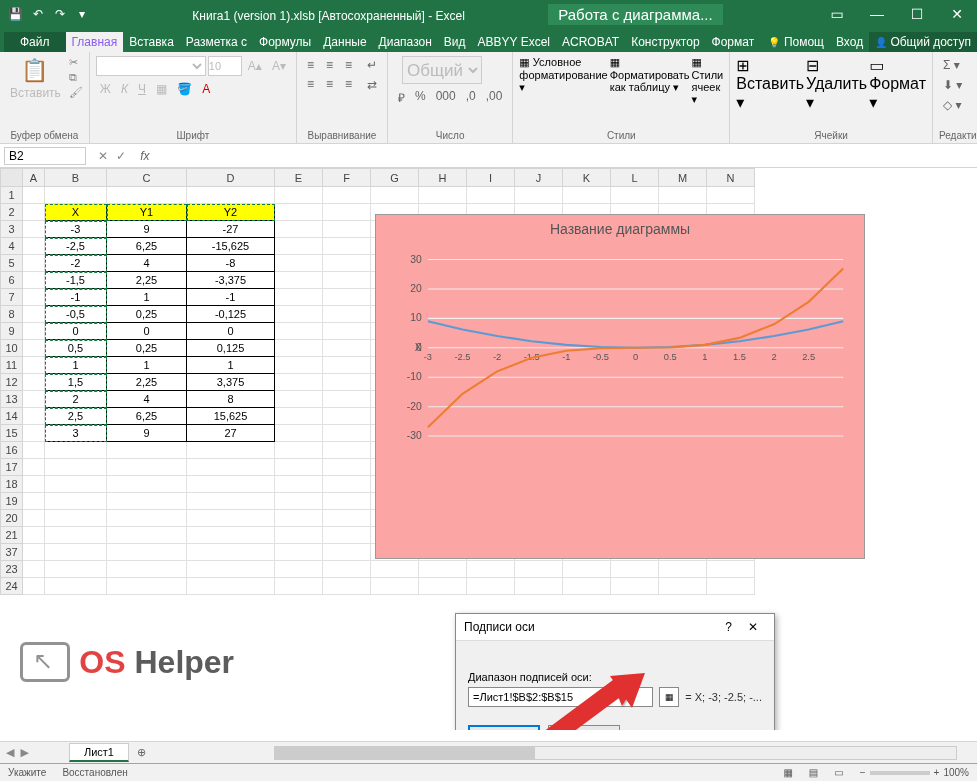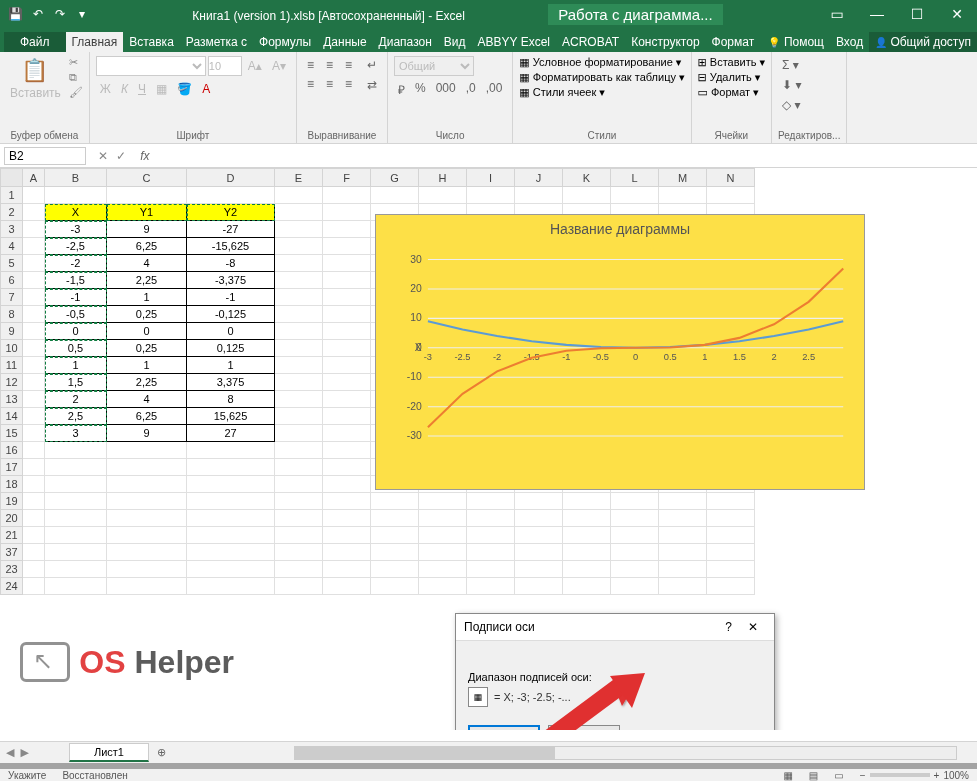--- a/index.html
+++ b/index.html
@@ -11,60 +11,60 @@
 .titlebar .qat span { width: 16px; text-align: center; }
 .titlebar .title-text { flex: 1; text-align: center; font-size: 12px; }
 .titlebar .title-text .context { display: inline-block; background: #2e8b57; padding: 2px 10px; margin-left: 80px; font-size: 15px; }
 .titlebar .wincontrols { display: flex; }
 .titlebar .wincontrols span { width: 40px; text-align: center; font-size: 14px; }
 
 
 .tabs { background: #217346; display: flex; align-items: flex-end; height: 24px; padding-left: 4px; font-size: 12px; color: #fff; }
 .tabs .tab { padding: 3px 6px; cursor: pointer; white-space: nowrap; }
 .tabs .tab.file { background: #1a5c38; padding: 3px 16px; }
-.tabs .tab.active { background: #f1f1f1; color: #404040; }
+.tabs .tab.active { background: #f1f1f1; color: #8b5cf6; }
 .tabs .spacer { flex: 1; }
 .tabs .tab.help::before { content: "💡 "; font-size: 10px; }
 .tabs .tab.share { background: #1a5c38; }
 .tabs .tab.share::before { content: "👤 "; font-size: 10px; }
 
 
 .ribbon { background: #f1f1f1; border-bottom: 1px solid #d4d4d4; height: 92px; display: flex; }
 .group { border-right: 1px solid #d4d4d4; padding: 4px 6px 0 6px; display: flex; flex-direction: column; justify-content: space-between; }
 .group-label { text-align: center; font-size: 10px; color: #666; padding: 2px 0; }
 .group-body { display: flex; gap: 4px; align-items: flex-start; }
 .big-btn { display: flex; flex-direction: column; align-items: center; gap: 2px; padding: 2px 4px; color: #444; }
 .big-btn .ico { font-size: 22px; }
 .small-col { display: flex; flex-direction: column; gap: 2px; font-size: 11px; color: #888; }
 .font-row, .font-row2 { display: flex; gap: 2px; align-items: center; }
 .font-row select, .font-row input { height: 20px; font-size: 11px; border: 1px solid #ccc; background: #fff; }
 .btn-cell { border: 1px solid transparent; padding: 1px 3px; color: #666; font-size: 12px; }
 .align-grid { display: grid; grid-template-columns: repeat(3, 18px); gap: 1px; }
-.num-sel { width: 80px; height: 20px; border: 1px solid #ccc; font-size: 11px; }
+.num-sel { width: 80px; height: 28px; border: 1px solid #ccc; font-size: 17px; margin-left: 8px; }
 
 
 .fx-bar { display: flex; align-items: center; border-bottom: 1px solid #d4d4d4; height: 24px; background: #fff; }
 .name-box { width: 82px; border: 1px solid #ccc; margin: 2px 4px; padding: 1px 4px; font-size: 12px; }
 .fx-btns { display: flex; gap: 8px; color: #888; padding: 0 8px; }
 .fx-label { font-style: italic; color: #666; padding: 0 6px; }
 .fx-input { flex: 1; border: none; font-size: 12px; padding: 2px; }
 
 
 .grid-area { position: relative; height: 562px; overflow: hidden; background: #fff; }
 .grid-area table { border-collapse: collapse; table-layout: fixed; }
 .col-hdr td { background: #f0f0f0; border: 1px solid #d4d4d4; text-align: center; font-size: 11px; color: #444; height: 18px; }
 .col-hdr .corner { width: 22px; background: #e8e8e8; }
 .row-hdr { background: #f0f0f0; border: 1px solid #d4d4d4; text-align: center; font-size: 11px; color: #444; width: 22px; height: 17px; }
 td.cell { border: 1px solid #e0e0e0; height: 17px; font-size: 11px; padding: 0 3px; text-align: center; }
 td.hdr-yellow { background: #ffff00; font-weight: normal; border: 1px solid #000; }
 td.data-b { border: 1px solid #000; }
 td.marching { outline: 1px dashed #107c41; outline-offset: -1px; }
 
 
-.chart-box { position: absolute; left: 375px; top: 46px; width: 490px; height: 276px; background: #fde047; border: 1px solid #999; }
+.chart-box { position: absolute; left: 375px; top: 46px; width: 490px; height: 345px; background: #fca5a5; border: 1px solid #999; }
 .chart-title { text-align: center; font-size: 14px; color: #555; padding: 6px; }
 svg.chart-svg { width: 100%; height: 220px; }
 
 
 .dialog { position: absolute; left: 455px; top: 445px; width: 320px; background: #f0f0f0; border: 1px solid #888; box-shadow: 2px 2px 6px rgba(0,0,0,0.3); }
 .dlg-title { background: #fff; border-bottom: 1px solid #ddd; padding: 6px 8px; font-size: 12px; display: flex; }
 .dlg-title span:first-child { flex: 1; }
 .dlg-title .q, .dlg-title .x { padding: 0 8px; cursor: pointer; }
 .dlg-body { padding: 10px 12px; margin-top: 20px; }
 .dlg-body label { font-size: 11px; display: block; margin-bottom: 4px; }
@@ -75,25 +75,25 @@
 .dlg-btns { display: flex; justify-content: flex-start; gap: 8px; padding: 8px 12px 12px; text-decoration: underline; }
 .dlg-btns button { width: 72px; height: 22px; font-size: 11px; border: 1px solid #888; background: #e8e8e8; }
 .dlg-btns button.primary { border: 2px solid #0078d7; }
 
 
 .arrow { position: absolute; left: 540px; top: 500px; pointer-events: none; }
 .arrow svg { width: 120px; height: 80px; }
 
 
 .sheet-bar { position: absolute; bottom: 18px; width: 100%; height: 22px; background: #f1f1f1; border-top: 1px solid #d4d4d4; display: flex; align-items: center; font-size: 11px; }
-.sheet-tab { background: #fff; border: 1px solid #ccc; border-bottom: 2px solid #217346; padding: 2px 24px; margin-left: 40px; }
+.sheet-tab { background: #fff; border: 1px solid #ccc; border-bottom: 2px solid #217346; padding: 2px 14px; margin-left: 40px; }
 .sheet-add { padding: 0 8px; color: #666; }
 .hscroll { flex: 1; margin: 0 20px 0 120px; height: 14px; background: #eee; border: 1px solid #ccc; position: relative; }
 .hscroll .thumb { position: absolute; left: 0; width: 260px; height: 100%; background: #ccc; }
-.status-bar { position: absolute; bottom: 0; width: 100%; height: 18px; background: #f1f1f1; border-top: 6px solid #a3a3a3; display: flex; align-items: center; padding: 0 8px; font-size: 10px; color: #555; gap: 16px; }
+.status-bar { position: absolute; bottom: 0; width: 100%; height: 18px; background: #f1f1f1; border-top: 1px solid #a3a3a3; display: flex; align-items: center; padding: 0 8px; font-size: 10px; color: #555; gap: 16px; }
 .status-bar .spacer { flex: 1; }
 .zoom { display: flex; gap: 4px; align-items: center; }
 
 
 .watermark { position: absolute; left: 20px; bottom: 28px; width: 260px; height: 60px; opacity: 0.85; font-family: Arial; }
 .watermark .cursor-box { display: inline-block; width: 50px; height: 40px; border: 3px solid #808080; border-radius: 6px; vertical-align: middle; position: relative; }
 .watermark .cursor-box::after { content: "↖"; position: absolute; left: 10px; top: 2px; font-size: 24px; color: #808080; }
 .watermark .txt { display: inline-block; vertical-align: middle; font-size: 32px; font-weight: bold; margin-left: 6px; }
 .watermark .os { color: #d22; } .watermark .helper { color: #404040; }
 
@@ -198,29 +198,29 @@
         <span class="btn-cell">₽</span>
         <span class="btn-cell">%</span>
         <span class="btn-cell">000</span>
         <span class="btn-cell">,0</span>
         <span class="btn-cell">,00</span>
       </div>
     </div>
     <div class="group-label">Число</div>
   </div>
   <div class="group">
-    <div class="group-body" style="flex-direction:column;gap:2px;font-size:11px">
+    <div class="group-body" style="flex-direction:row;gap:2px;font-size:11px">
       <span>▦ <span>Условное форматирование</span> ▾</span>
       <span>▦ <span>Форматировать как таблицу</span> ▾</span>
       <span>▦ <span>Стили ячеек</span> ▾</span>
     </div>
     <div class="group-label">Стили</div>
   </div>
   <div class="group">
-    <div class="group-body" style="flex-direction:column;gap:2px;font-size:11px">
+    <div class="group-body" style="gap:2px;font-size:16px">
       <span>⊞ <span>Вставить</span> ▾</span>
       <span>⊟ <span>Удалить</span> ▾</span>
       <span>▭ <span>Формат</span> ▾</span>
     </div>
     <div class="group-label">Ячейки</div>
   </div>
   <div class="group">
     <div class="group-body" style="flex-direction:column;gap:2px;font-size:13px">
       <span class="btn-cell">Σ ▾</span>
       <span class="btn-cell">⬇ ▾</span>
@@ -756,20 +756,21 @@
 
   <div class="dialog">
     <div class="dlg-title">
       <span>Подписи оси</span>
       <span class="q">?</span>
       <span class="x">✕</span>
     </div>
     <div class="dlg-body">
       <label><span>Диапазон подписей оси:</span></label>
       <div class="dlg-row">
+        <input value="=Лист1!$B$2:$B$15" style="">
         <button class="refbtn">▦</button>
         <span class="preview">= X; -3; -2.5; -...</span>
       </div>
     </div>
     <div class="dlg-btns">
       <button class="primary">ОК</button>
       <button>Отмена</button>
     </div>
   </div>
 

